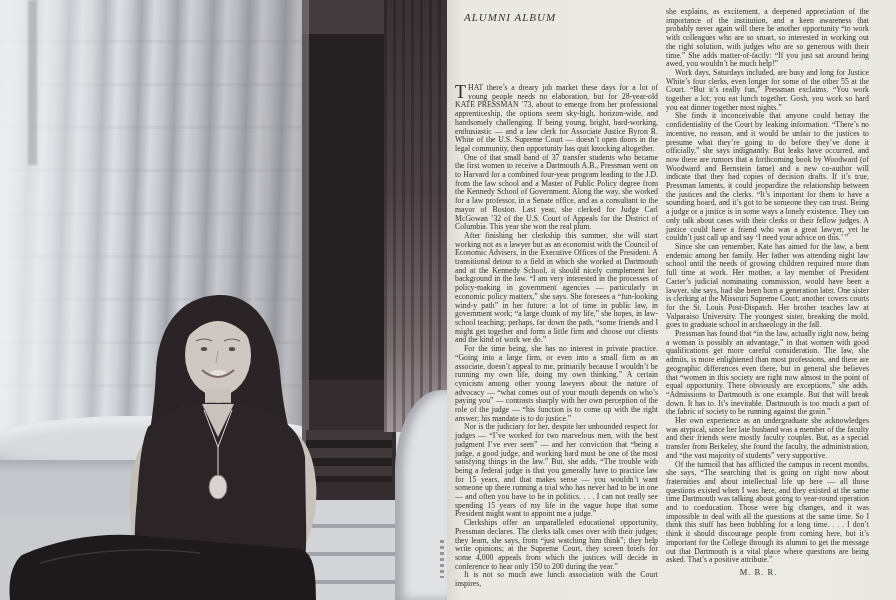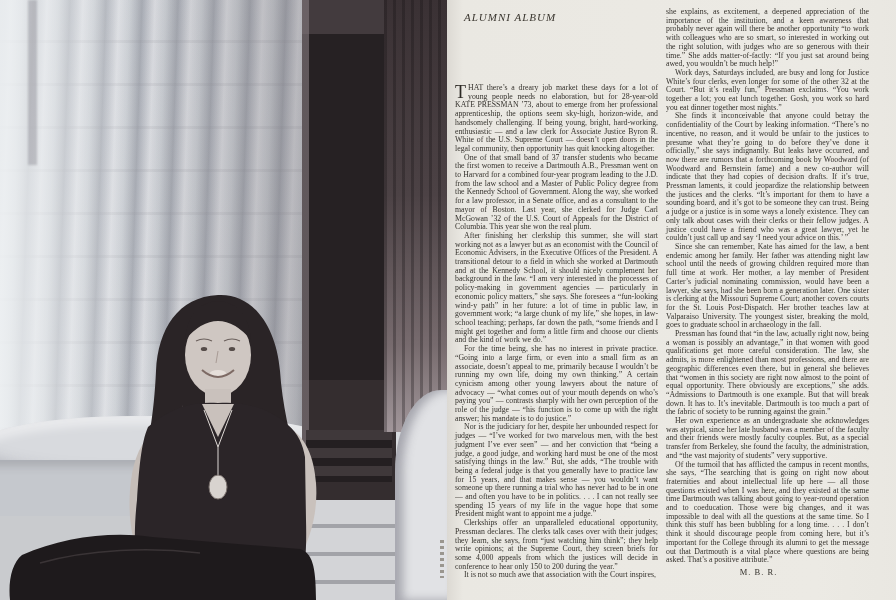--- a/index.html
+++ b/index.html
@@ -120,26 +120,26 @@
   <div class="text-page">
     <div class="kicker">ALUMNI ALBUM</div>
 
     <div class="col col1">
       <p class="noindent"><span class="dropcap">T</span><span>HAT there’s a dreary job market these days for a lot of young people needs no elaboration, but for 28-year-old KATE PRESSMAN ’73, about to emerge from her professional apprenticeship, the options seem sky-high, horizon-wide, and handsomely challenging. If being young, bright, hard-working, enthusiastic — and a law clerk for Associate Justice Byron R. White of the U.S. Supreme Court — doesn’t open doors in the legal community, then opportunity has quit knocking altogether.</span></p>
       <p>One of that small band of 37 transfer students who became the first women to receive a Dartmouth A.B., Pressman went on to Harvard for a combined four-year program leading to the J.D. from the law school and a Master of Public Policy degree from the Kennedy School of Government. Along the way, she worked for a law professor, in a Senate office, and as a consultant to the mayor of Boston. Last year, she clerked for Judge Carl McGowan ’32 of the U.S. Court of Appeals for the District of Columbia. This year she won the real plum.</p>
       <p>After finishing her clerkship this summer, she will start working not as a lawyer but as an economist with the Council of Economic Advisers, in the Executive Offices of the President. A transitional detour to a field in which she worked at Dartmouth and at the Kennedy School, it should nicely complement her background in the law. “I am very interested in the processes of policy-making in government agencies — particularly in economic policy matters,” she says. She foresees a “fun-looking wind-y path” in her future: a lot of time in public law, in government work; “a large chunk of my life,” she hopes, in law-school teaching; perhaps, far down the path, “some friends and I might get together and form a little firm and choose our clients and the kind of work we do.”</p>
       <p>For the time being, she has no interest in private practice. “Going into a large firm, or even into a small firm as an associate, doesn’t appeal to me, primarily because I wouldn’t be running my own life, doing my own thinking.” A certain cynicism among other young lawyers about the nature of advocacy — “what comes out of your mouth depends on who’s paying you” — contrasts sharply with her own perception of the role of the judge — “his function is to come up with the right answer; his mandate is to do justice.”</p>
       <p>Nor is the judiciary for her, despite her unbounded respect for judges — “I’ve worked for two marvelous men, with the best judgment I’ve ever seen” — and her conviction that “being a judge, a good judge, and working hard must be one of the most satisfying things in the law.” But, she adds, “The trouble with being a federal judge is that you generally have to practice law for 15 years, and that makes sense — you wouldn’t want someone up there running a trial who has never had to be in one — and often you have to be in politics. . . . I can not really see spending 15 years of my life in the vague hope that some President might want to appoint me a judge.”</p>
       <p>Clerkships offer an unparalleled educational opportunity, Pressman declares. The clerks talk cases over with their judges; they learn, she says, from “just watching him think”; they help write opinions; at the Supreme Court, they screen briefs for some 4,000 appeals from which the justices will decide in conference to hear only 150 to 200 during the year.”</p>
-      <p>It is not so much awe that association with the Court inspires,</p>
+      <p>It is not so much awe lunch association with the Court inspires,</p>
     </div>
 
     <div class="col col2">
       <p class="noindent">she explains, as excitement, a deepened appreciation of the importance of the institution, and a keen awareness that probably never again will there be another opportunity “to work with colleagues who are so smart, so interested in working out the right solution, with judges who are so generous with their time.” She adds matter-of-factly: “If you just sat around being awed, you wouldn’t be much help!”</p>
-      <p>Work days, Saturdays included, are busy and long for Justice White’s four clerks, even longer for some of the other 32 at the Court. “But it’s really fun,” Pressman exclaims. “You work together a lot; you eat lunch together. Gosh, you work so hard you eat dinner together most nights.”</p>
+      <p>Work days, Saturdays included, are busy and long for Justice White’s four clerks, even longer for some of the other 55 at the Court. “But it’s really fun,” Pressman exclaims. “You work together a lot; you eat lunch together. Gosh, you work so hard you eat dinner together most nights.”</p>
       <p>She finds it inconceivable that anyone could betray the confidentiality of the Court by leaking information. “There’s no incentive, no reason, and it would be unfair to the justices to presume what they’re going to do before they’ve done it officially,” she says indignantly. But leaks have occurred, and now there are rumors that a forthcoming book by Woodward (of Woodward and Bernstein fame) and a new co-author will indicate that they had copies of decision drafts. If it’s true, Pressman laments, it could jeopardize the relationship between the justices and the clerks. “It’s important for them to have a sounding board, and it’s got to be someone they can trust. Being a judge or a justice is in some ways a lonely existence. They can only talk about cases with their clerks or their fellow judges. A justice could have a friend who was a great lawyer, yet he couldn’t just call up and say ‘I need your advice on this.’ ”</p>
       <p>Since she can remember, Kate has aimed for the law, a bent endemic among her family. Her father was attending night law school until the needs of growing children required more than full time at work. Her mother, a lay member of President Carter’s judicial nominating commission, would have been a lawyer, she says, had she been born a generation later. One sister is clerking at the Missouri Supreme Court; another covers courts for the St. Louis Post-Dispatch. Her brother teaches law at Valparaiso University. The youngest sister, breaking the mold, goes to graduate school in archaeology in the fall.</p>
       <p>Pressman has found that “in the law, actually right now, being a woman is possibly an advantage,” in that women with good qualifications get more careful consideration. The law, she admits, is more enlightened than most professions, and there are geographic differences even there, but in general she believes that “women in this society are right now almost to the point of equal opportunity. There obviously are exceptions,” she adds. “Admissions to Dartmouth is one example. But that will break down. It has to. It’s inevitable. Dartmouth is too much a part of the fabric of society to be running against the grain.”</p>
       <p>Her own experience as an undergraduate she acknowledges was atypical, since her late husband was a member of the faculty and their friends were mostly faculty couples. But, as a special transfer from Berkeley, she found the faculty, the administration, and “the vast majority of students” very supportive.</p>
       <p>Of the turmoil that has afflicted the campus in recent months, she says, “The searching that is going on right now about fraternities and about intellectual life up here — all those questions existed when I was here, and they existed at the same time Dartmouth was talking about going to year-round operation and to coeducation. Those were big changes, and it was impossible to deal with all the questions at the same time. So I think this stuff has been bubbling for a long time. . . . I don’t think it should discourage people from coming here, but it’s important for the College through its alumni to get the message out that Dartmouth is a vital place where questions are being asked. That’s a positive attribute.”</p>
       <div class="byline">M. B. R.</div>
     </div>
 
     <div class="folio">37</div>
   </div>

